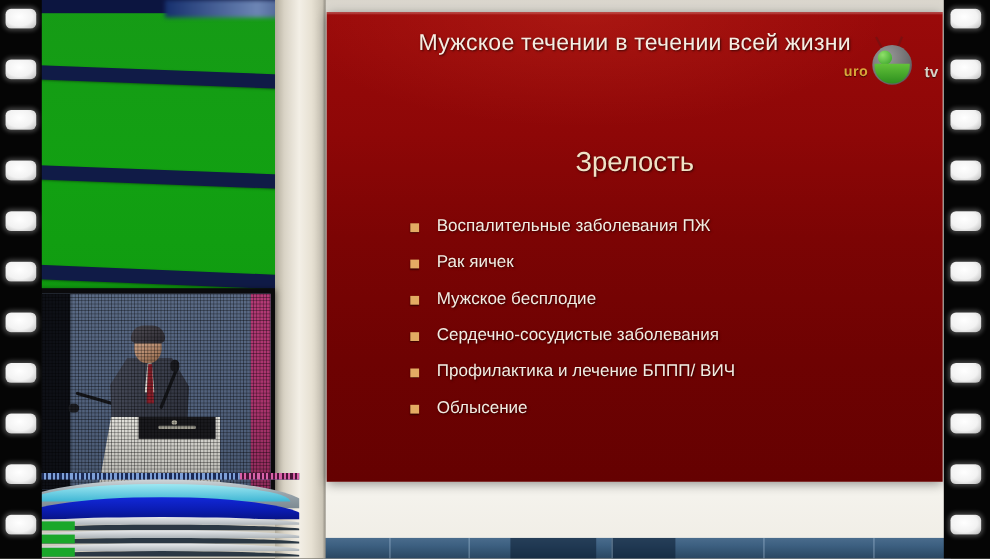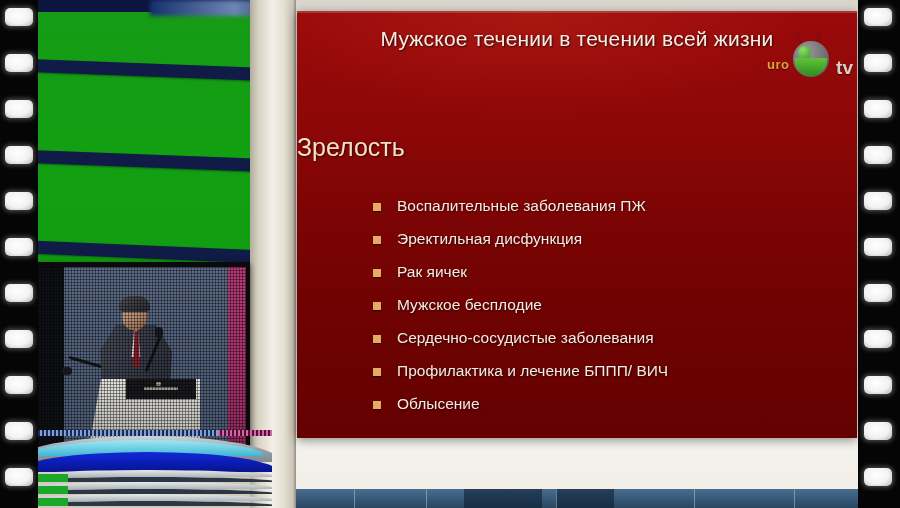--- a/index.html
+++ b/index.html
@@ -111,33 +111,33 @@
   #slide-glow{position:absolute;left:0;top:0;width:100%;height:150px;
     background:radial-gradient(ellipse 70% 100% at 42% 0%,rgba(255,90,60,.16),rgba(255,60,40,0) 70%);
     pointer-events:none;}
 
   #slide-title{position:absolute;left:0;top:16px;width:100%;text-align:center;
     font-size:21px;color:#f5ede2;letter-spacing:.2px;
     text-shadow:1px 1px 2px rgba(0,0,0,.65);}
   #logo{position:absolute;right:6px;top:20px;width:86px;height:52px;}
   #logo-uro{position:absolute;left:2px;top:26px;font-size:13px;font-weight:bold;color:#d8a63a;
     letter-spacing:.5px;text-shadow:0 1px 1px rgba(0,0,0,.6);}
-  #logo-tv{position:absolute;right:-2px;top:26px;font-size:19px;font-weight:bold;color:#d8d2c6;
+  #logo-tv{position:absolute;right:-2px;top:26px;font-size:14px;font-weight:bold;color:#d8d2c6;
     text-shadow:0 1px 1px rgba(0,0,0,.6);}
   #logo-ball{position:absolute;left:28px;top:10px;width:36px;height:36px;border-radius:50%;
     background:radial-gradient(circle at 35% 30%,#9b9b9b,#6e6e70 60%,#4a4a4c 100%);overflow:hidden;}
   #logo-ball .eye{position:absolute;left:5px;top:5px;width:13px;height:13px;border-radius:50%;
     background:radial-gradient(circle at 35% 30%,#8fe06a,#2f9c21);}
   #logo-ball .smile{position:absolute;left:2px;bottom:1px;width:32px;height:18px;
     border-radius:0 0 18px 18px;background:linear-gradient(180deg,#63c23a,#2d8f1e);}
   #logo-ant1,#logo-ant2{position:absolute;width:2px;height:11px;background:#7d0f0f;}
   #logo-ant1{left:33px;top:2px;transform:rotate(-28deg);}
   #logo-ant2{left:52px;top:2px;transform:rotate(22deg);}
 
-  #slide-subtitle{position:absolute;left:0;top:122px;width:100%;text-align:left;
+  #slide-subtitle{position:absolute;left:0;top:122px;width:100%;text-align:center;
     font-size:25px;color:#f0e2c6;text-shadow:1px 1px 2px rgba(0,0,0,.6);}
 
   #bullets{position:absolute;left:76px;top:186px;right:30px;}
   .bullet{display:flex;align-items:flex-start;margin-bottom:16px;}
   .bullet .sq{flex:0 0 auto;width:8px;height:8px;margin-top:6px;margin-right:16px;
     background:#e3ab63;box-shadow:0 1px 1px rgba(0,0,0,.5);}
   .bullet .tx{font-size:15.5px;color:#f2ece2;text-shadow:1px 1px 2px rgba(0,0,0,.55);line-height:1.1;}
 </style>
 </head>
 <body>
@@ -227,24 +227,20 @@
 
     <div id="slide-subtitle">Зрелость</div>
 
     <div id="bullets">
       <div class="bullet">
         <span class="sq"></span>
         <span class="tx">Воспалительные заболевания ПЖ</span>
       </div>
       <div class="bullet">
         <span class="sq"></span>
-        <span class="tx">Эректильная дисфункция</span>
-      </div>
-      <div class="bullet">
-        <span class="sq"></span>
         <span class="tx">Рак яичек</span>
       </div>
       <div class="bullet">
         <span class="sq"></span>
         <span class="tx">Мужское бесплодие</span>
       </div>
       <div class="bullet">
         <span class="sq"></span>
         <span class="tx">Сердечно-сосудистые заболевания</span>
       </div>

